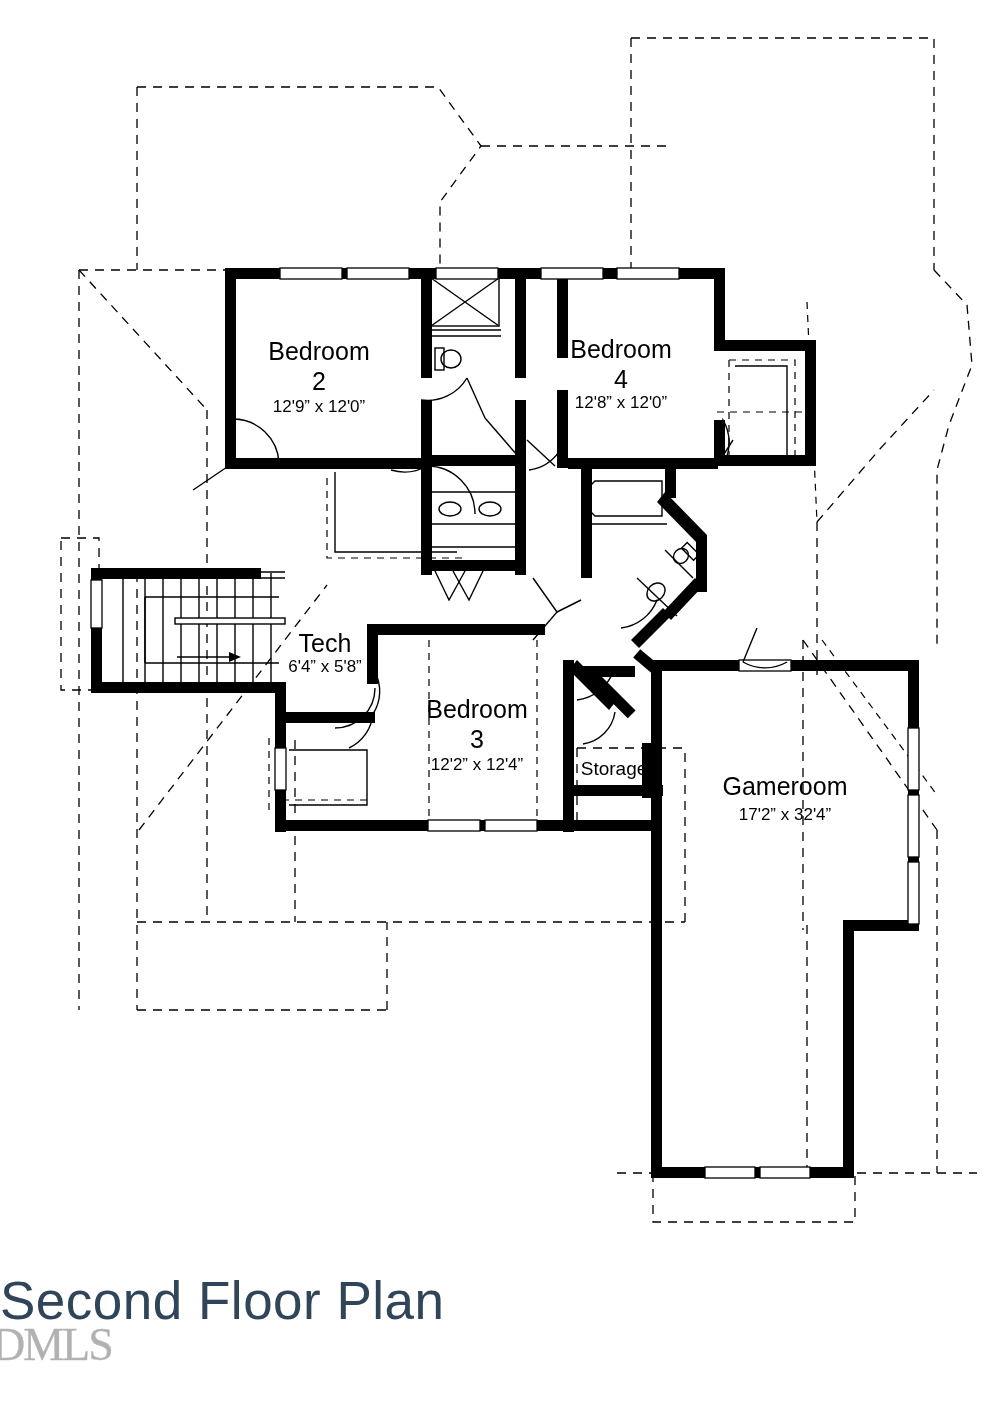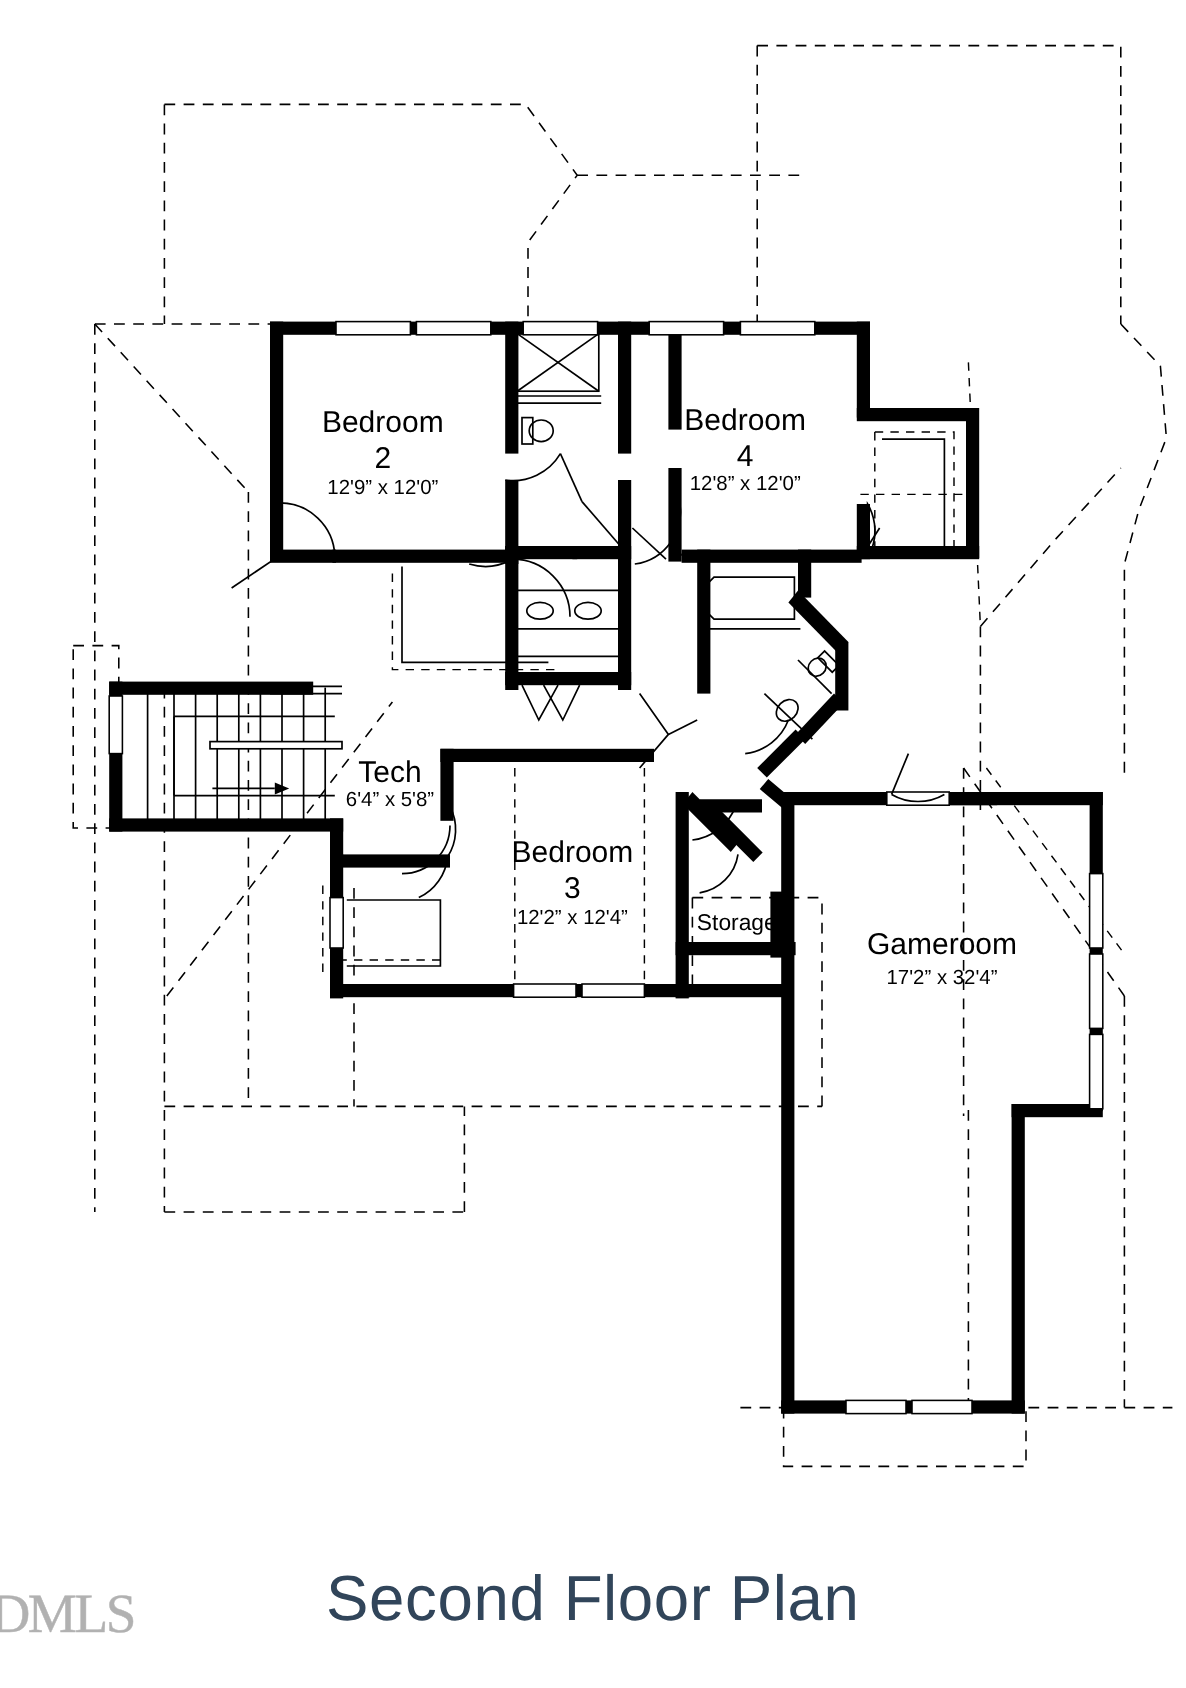--- a/index.html
+++ b/index.html
@@ -77,23 +77,22 @@
   }
   .room-dim {
     font-family: "Liberation Sans", sans-serif;
     font-size: 17px;
     fill: #000000;
     text-anchor: middle;
   }
   .plan-title {
     position: absolute;
     left: 0;
-    top: 1302px;
+    top: 1270px;
     width: 988px;
-    text-align: center;
     font-family: "Liberation Sans", sans-serif;
     font-size: 53px;
     letter-spacing: 0.5px;
     color: #31455a;
     white-space: nowrap;
   }
   .watermark {
     position: absolute;
     left: -8px;
     top: 1318px;

